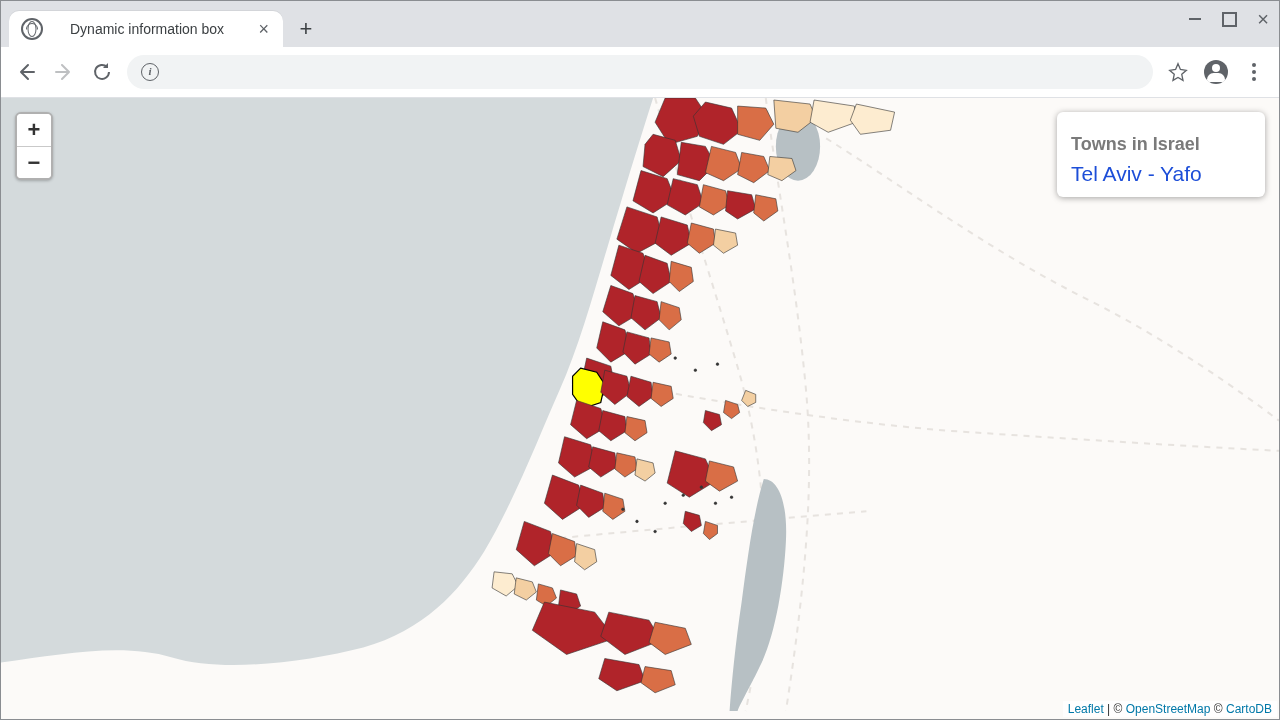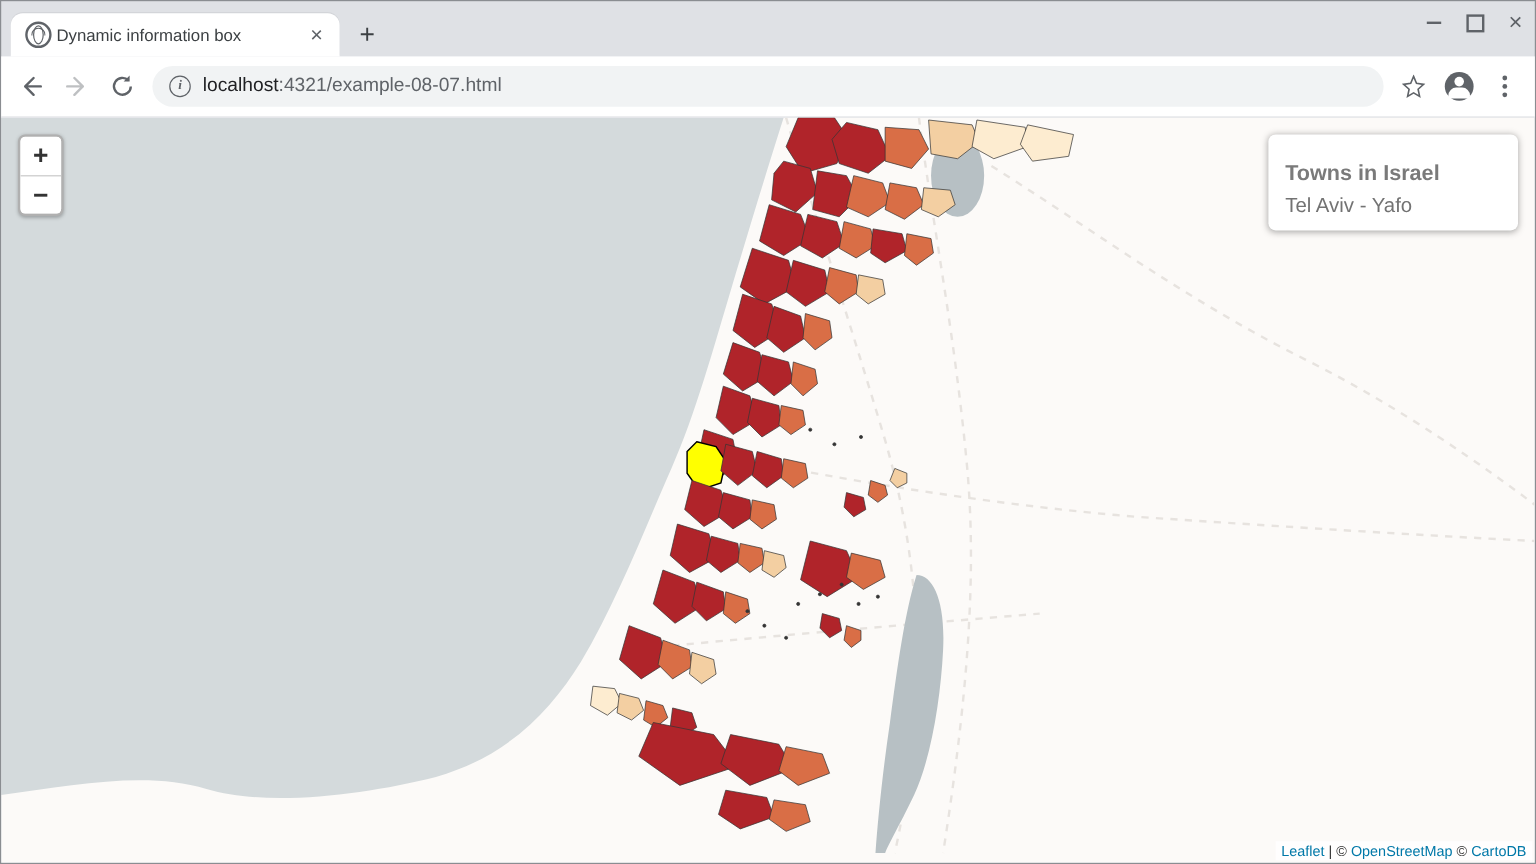--- a/index.html
+++ b/index.html
@@ -18,21 +18,21 @@
     --poly-lightest:#fdecd0;
     --poly-stroke:#343434;
     --highlight:#ffff00;
   }
   html,body{margin:0;padding:0;height:100%;font-family:Arial,Helvetica,sans-serif;font-size:14px;color:#202124;background:#fff;}
   body{width:1280px;height:720px;overflow:hidden;position:relative;box-sizing:border-box;}
 
   
   .browser{position:absolute;inset:0;border:1px solid #8a8d91;background:var(--chrome-bg);display:flex;flex-direction:column;}
   .tab-strip{height:46px;display:flex;align-items:flex-end;padding:0 8px;position:relative;}
-  .tab{background:var(--tab-bg);height:36px;border-radius:10px 10px 0 0;display:flex;align-items:center;padding:0 12px;gap:4px;min-width:250px;box-shadow:0 -1px 0 rgba(0,0,0,.05);font-size:14px;color:#3c4043;}
+  .tab{background:var(--tab-bg);height:36px;border-radius:10px 10px 0 0;display:flex;align-items:center;padding:0 12px;gap:27px;min-width:250px;box-shadow:0 -1px 0 rgba(0,0,0,.05);font-size:14px;color:#3c4043;}
   .favicon{width:18px;height:18px;border-radius:50%;border:2px solid #5f6368;position:relative;flex:none;}
   .favicon::before{content:"";position:absolute;inset:3px;border-radius:50%;border:1.5px solid #5f6368;clip-path:polygon(0 0,100% 0,100% 55%,0 55%);} 
   .favicon::after{content:"";position:absolute;left:50%;top:1px;bottom:1px;width:7px;transform:translateX(-50%);border:1.5px solid #5f6368;border-radius:50%;}
   .tab-title{flex:1;white-space:nowrap;overflow:hidden;text-overflow:ellipsis;}
   .x{font-size:18px;color:#5f6368;line-height:1;padding:2px;}
   .newtab{width:30px;height:30px;display:flex;align-items:center;justify-content:center;color:#3c4043;font-size:22px;margin-left:8px;margin-bottom:3px;border-radius:50%;}
   .window-controls{position:absolute;right:8px;top:8px;display:flex;gap:18px;color:#5f6368;}
   .window-controls span{width:16px;display:inline-flex;align-items:center;justify-content:center;}
   .wc-min::before{content:"";display:block;width:12px;border-bottom:2px solid currentColor;}
   .wc-max::before{content:"";display:block;width:11px;height:11px;border:2px solid currentColor;}
@@ -56,21 +56,21 @@
   .viewport{flex:1;position:relative;overflow:hidden;}
   .map{position:absolute;inset:0;}
   .map svg{width:100%;height:100%;display:block;}
 
   .zoom{position:absolute;top:14px;left:14px;width:34px;border:2px solid #b0b0b0;border-radius:6px;background:#fff;box-shadow:0 1px 3px rgba(0,0,0,.25);overflow:hidden;}
   .zoom button{display:block;width:100%;height:32px;border:none;background:#fff;font:bold 22px/1 Arial;color:#333;cursor:pointer;}
   .zoom button+button{border-top:1px solid #c9c9c9;}
 
   .info{position:absolute;top:14px;right:14px;background:#fff;padding:10px 14px;border-radius:6px;box-shadow:0 1px 6px rgba(0,0,0,.35);min-width:180px;}
   .info h3{margin:12px 0 6px;font-size:18px;color:#7a7a7a;font-weight:bold;}
-  .info .line{font-size:17px;color:#737373;line-height:1.25;}
+  .info .line{font-size:21px;color:#1d4ed8;line-height:1.25;}
 
   .attribution{position:absolute;bottom:2px;right:2px;background:rgba(255,255,255,.82);font-size:12px;color:#333;padding:1px 5px;}
   .attribution a{color:#0078a8;text-decoration:none;}
   
   svg .p{stroke:var(--poly-stroke);stroke-width:.6;}
   svg .d{fill:var(--poly-dark);}
   svg .m{fill:var(--poly-med);}
   svg .l{fill:var(--poly-light);}
   svg .ll{fill:var(--poly-lightest);}
   svg .hl{fill:var(--highlight);stroke:#000;stroke-width:1.2;}
@@ -107,23 +107,20 @@
         </svg>
     </div>
     <div class="nav-btn">
       <svg width="20" height="20" viewBox="0 0 20 20">
           <path d="M15 5 A7 7 0 1 0 17 10" stroke="#5f6368" stroke-width="2" fill="none"></path>
           <path d="M16 1 L16 6 L11 6 Z" fill="#5f6368"></path>
         </svg>
     </div>
     <div class="url">
       <span class="info-icon">i</span>
-      <span class="url-text">
-        <span>localhost</span><span class="muted">:4321</span><span class="muted">/example-08-07.html</span>
-      </span>
     </div>
     <div class="icon-btn star">
       <svg width="20" height="20" viewBox="0 0 24 24">
           <path d="M12 2l2.9 6.9L22 10l-5.5 4.8L18 22l-6-3.5L6 22l1.5-7.2L2 10l7.1-1.1z" fill="none" stroke="#5f6368" stroke-width="1.6"></path>
         </svg>
     </div>
     <div class="icon-btn">
         <span class="avatar"></span>
       </div>
     <div class="icon-btn">

